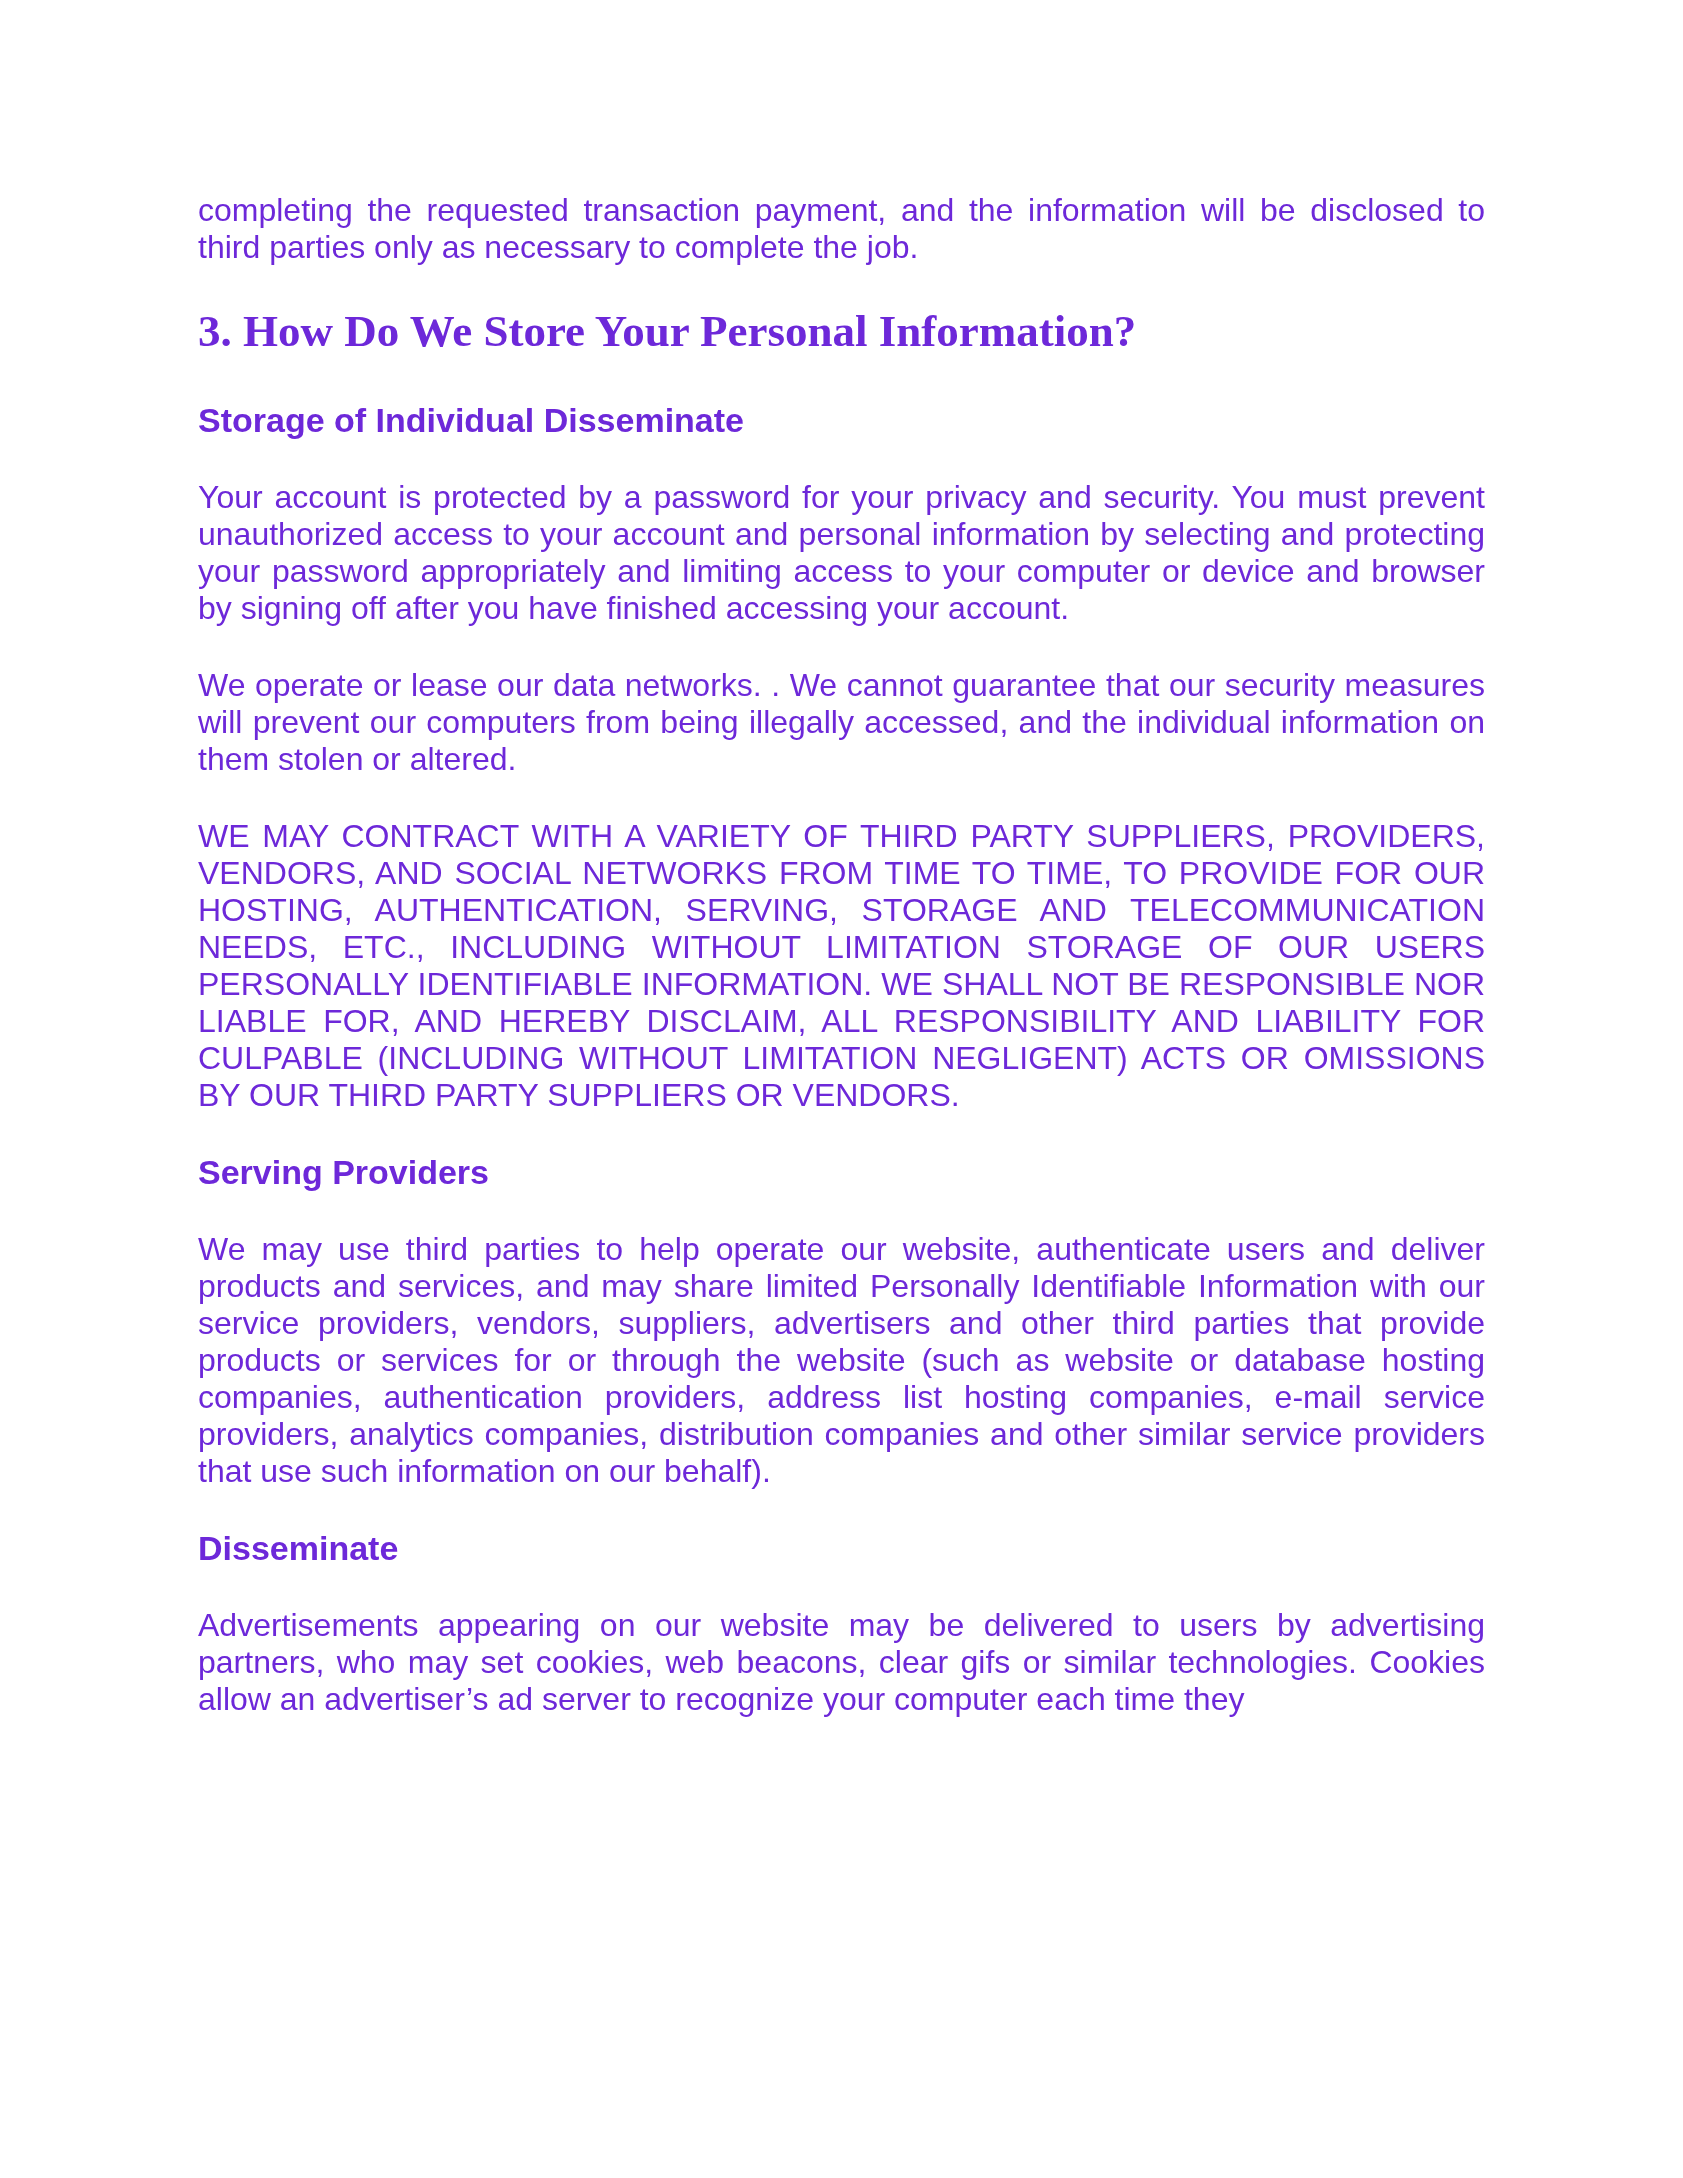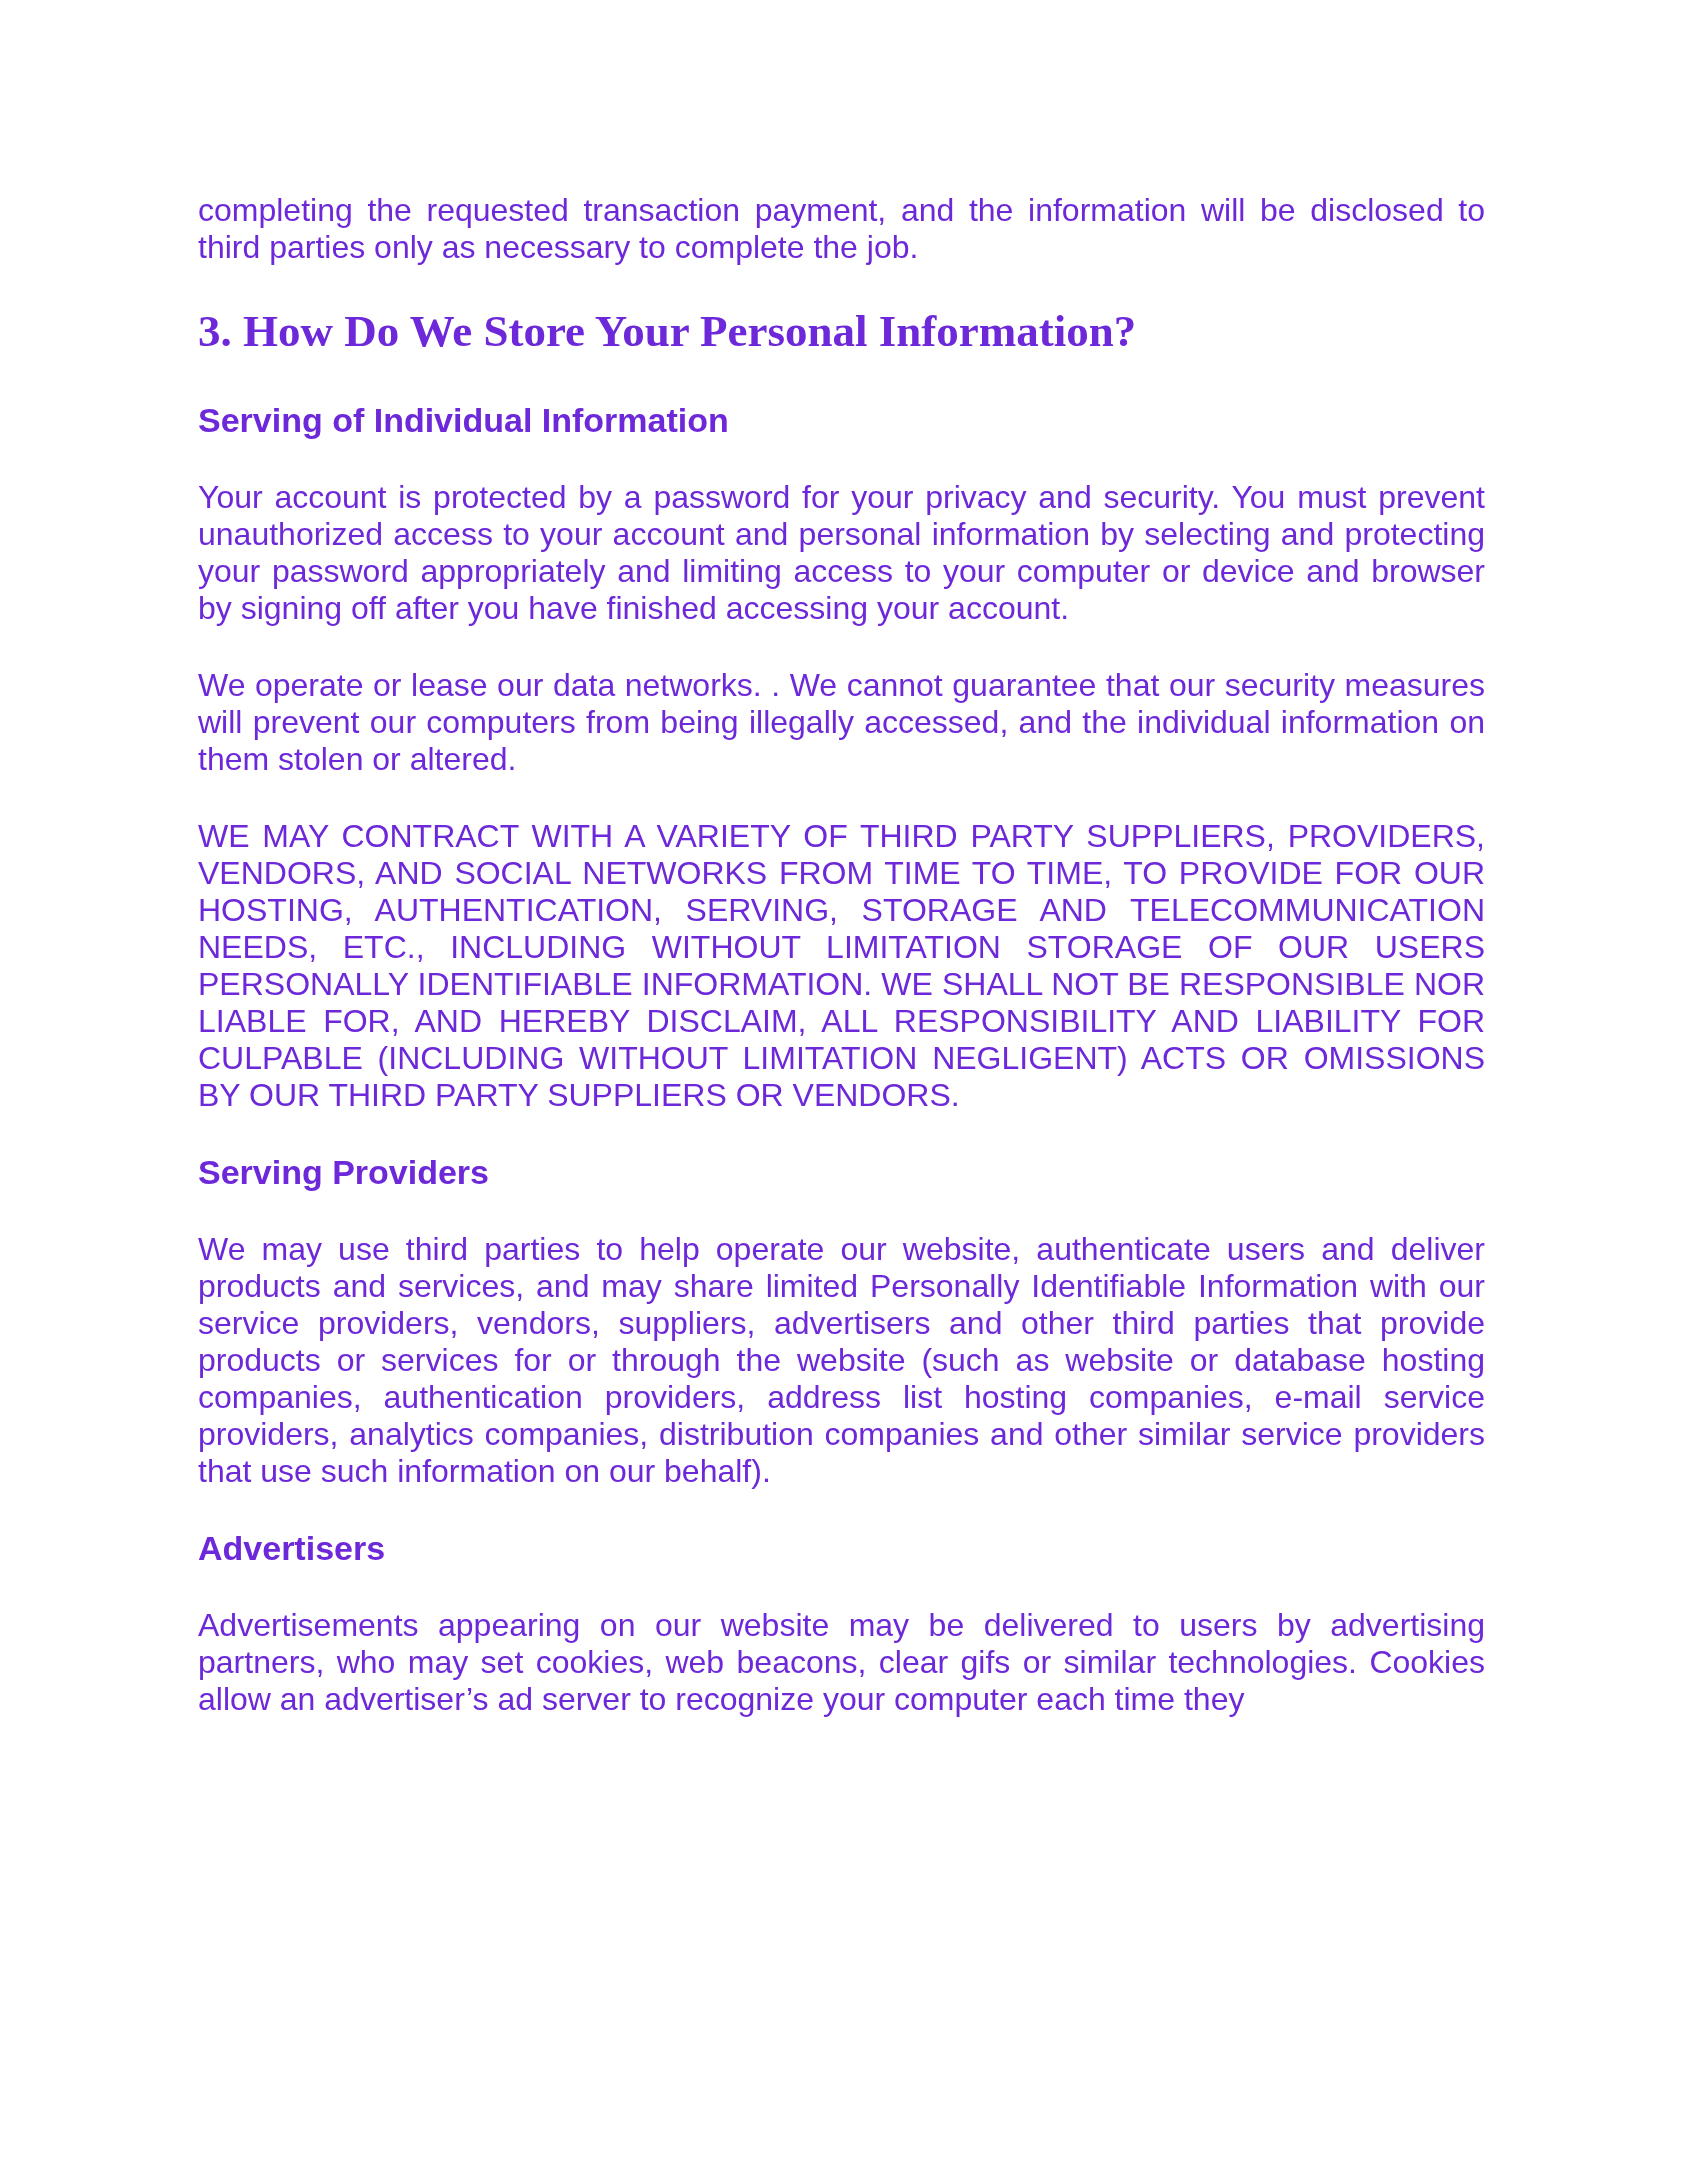--- a/index.html
+++ b/index.html
@@ -43,32 +43,32 @@
 </style>
 </head>
 <body>
 
 <div class="page">
 
   <p class="para">completing the requested transaction payment, and the information will be disclosed to third parties only as necessary to complete the job.</p>
 
   <h2 class="section-heading extra-top">3. How Do We Store Your Personal Information?</h2>
 
-  <h3 class="sub-heading">Serving of Individual Information</h3>
+  <h3 class="sub-heading">Storage of Individual Disseminate</h3>
 
   <p class="para">Your account is protected by a password for your privacy and security.  You must prevent unauthorized access to your account and personal information by selecting and protecting your password appropriately and limiting access to your computer or device and browser by signing off after you have finished accessing your account.</p>
 
   <p class="para">We operate or lease our data networks. . We cannot guarantee that our security measures will prevent our computers from being illegally accessed, and the individual information on them stolen or altered.</p>
 
 
   <p class="para">WE MAY CONTRACT WITH A VARIETY OF THIRD PARTY SUPPLIERS, PROVIDERS, VENDORS, AND SOCIAL NETWORKS FROM TIME TO TIME, TO PROVIDE FOR OUR HOSTING, AUTHENTICATION, SERVING, STORAGE AND TELECOMMUNICATION NEEDS, ETC., INCLUDING WITHOUT LIMITATION STORAGE OF OUR USERS PERSONALLY IDENTIFIABLE INFORMATION. WE SHALL NOT BE RESPONSIBLE NOR LIABLE FOR, AND HEREBY DISCLAIM, ALL RESPONSIBILITY AND LIABILITY FOR CULPABLE (INCLUDING WITHOUT LIMITATION NEGLIGENT) ACTS OR OMISSIONS BY OUR THIRD PARTY SUPPLIERS OR VENDORS.</p>
 
 
   <h3 class="sub-heading">Serving Providers</h3>
 
   <p class="para">We may use third parties to help operate our website, authenticate users and deliver products and services, and may share limited Personally Identifiable Information with our service providers, vendors, suppliers, advertisers and other third parties that provide products or services for or through the website (such as website or database hosting companies, authentication providers, address list hosting companies, e-mail service providers, analytics companies, distribution companies and other similar service providers that use such information on our behalf).</p>
 
-  <h3 class="sub-heading">Advertisers</h3>
+  <h3 class="sub-heading">Disseminate</h3>
 
   <p class="para">Advertisements appearing on our website may be delivered to users by advertising partners, who may set cookies, web beacons, clear gifs or similar technologies. Cookies allow an advertiser’s ad server to recognize your computer each time they</p>
 
 </div>
 
 
 </body></html>

